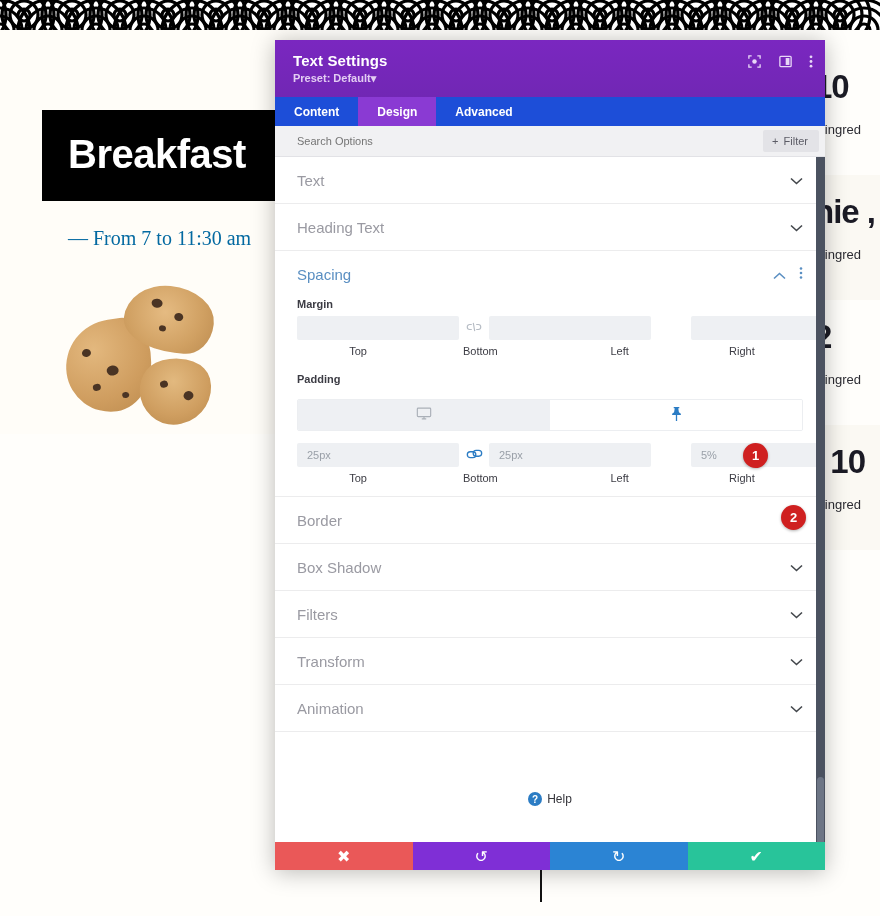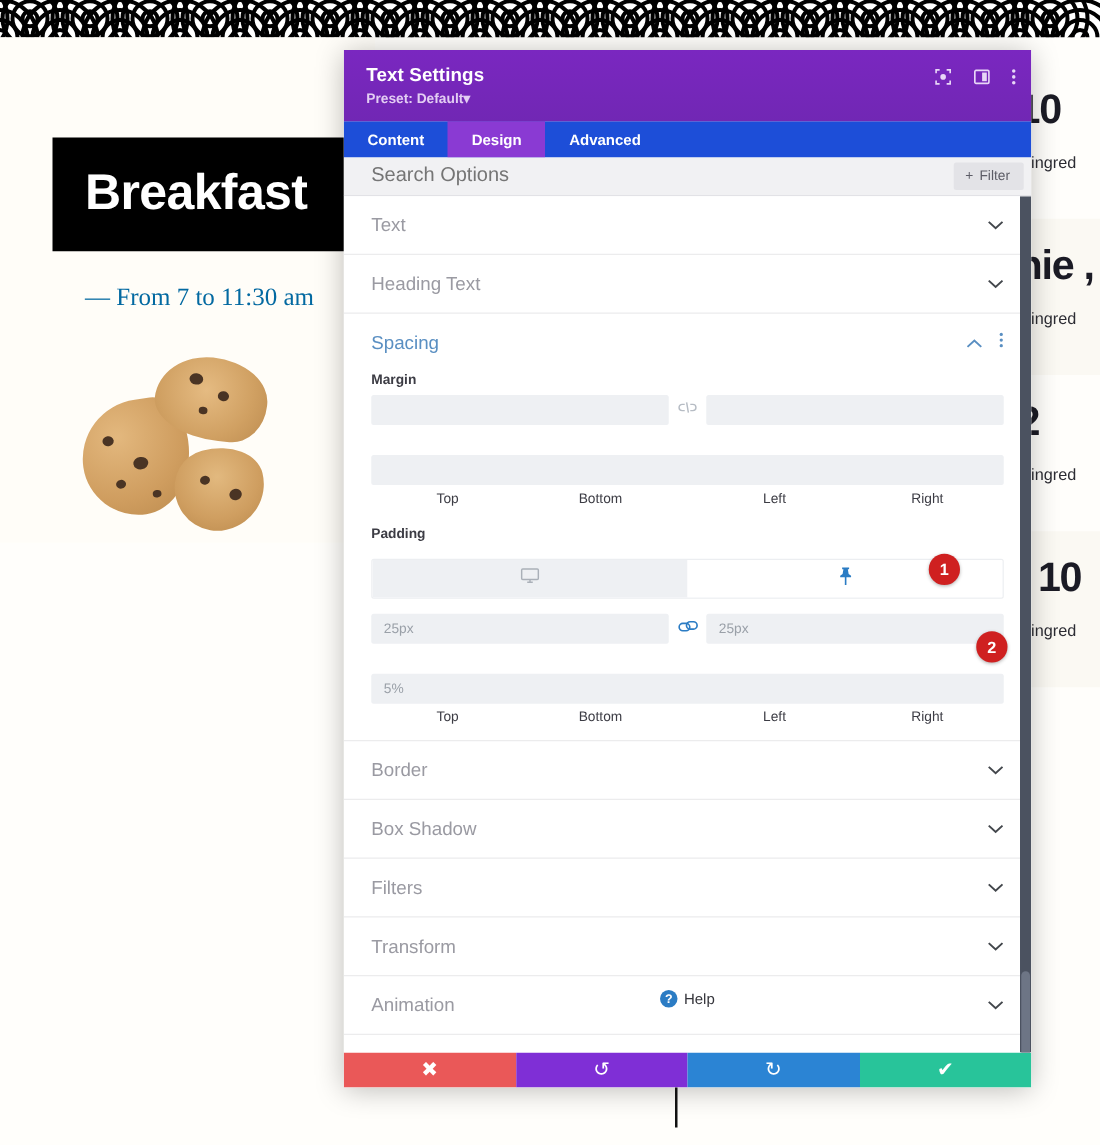--- a/index.html
+++ b/index.html
@@ -147,21 +147,21 @@
   .search-row {
     background: #f1f1f3;
     border-bottom: 1px solid #e2e2e6;
     height: 31px;
     display: flex; align-items: center;
     padding: 0 6px 0 22px;
     position: relative;
   }
   .search-input {
     flex: 1; border: none; background: transparent;
-    font-size: 16px; color: #9a9aa4;
+    font-size: 11px; color: #9a9aa4;
     font-family: "Liberation Sans", sans-serif;
     outline: none;
   }
   .filter-btn {
     background: #e3e3e7; color: #5c5c66;
     font-size: 11px; padding: 5px 11px 5px 9px;
     display: flex; align-items: center; gap: 5px;
     cursor: pointer; border-radius: 2px;
   }
 
@@ -191,21 +191,20 @@
   .sp-head-icons { display: flex; align-items: center; gap: 13px; }
 
   .field-group { padding: 0 22px; }
   .field-label {
     font-size: 11px; font-weight: bold; color: #3c3c44;
     margin-bottom: 6px;
   }
   .quad {
     display: flex; align-items: stretch; gap: 12px;
     margin-bottom: 2px;
-    flex-direction: column;
   }
   .pair { flex: 1; display: flex; align-items: center; }
   .divider-v { width: 1px; background: #d4d4da; margin: 0 8px; }
   .fld {
     flex: 1; height: 24px; background: #eef0f3;
     border: none; border-radius: 2px;
     font-size: 11px; color: #9aa0a8;
     padding: 0 10px;
     font-family: "Liberation Sans", sans-serif;
     outline: none;

